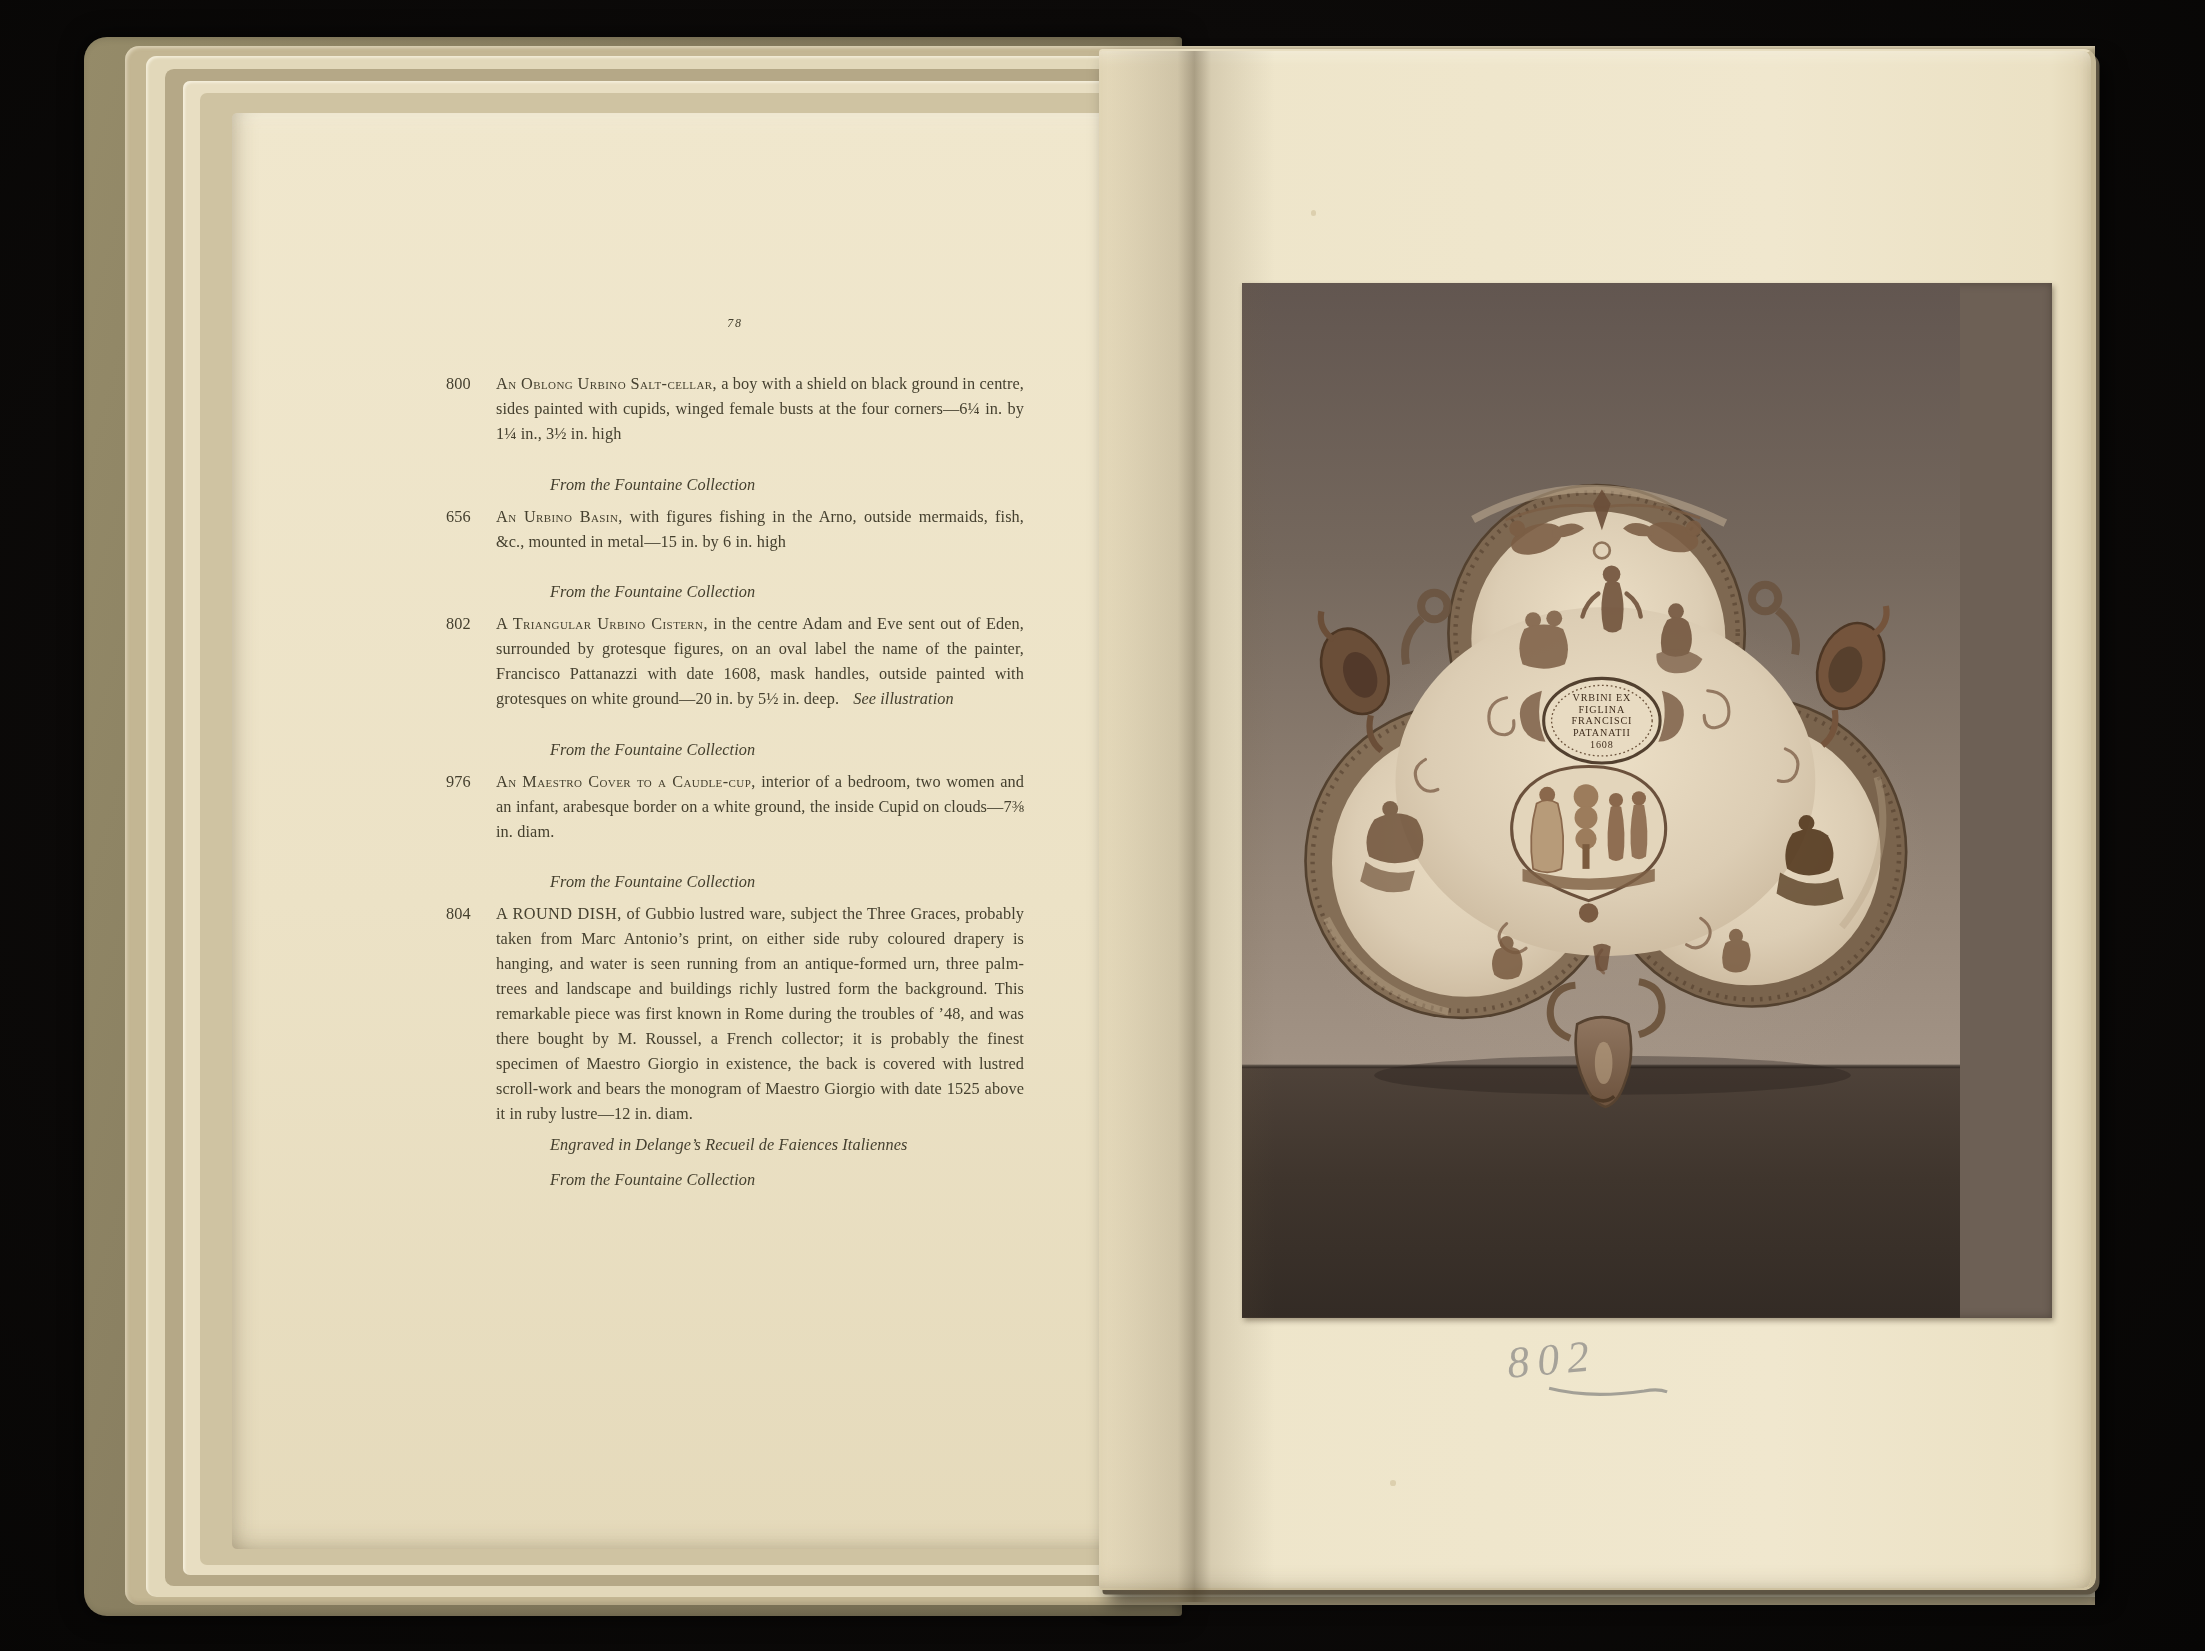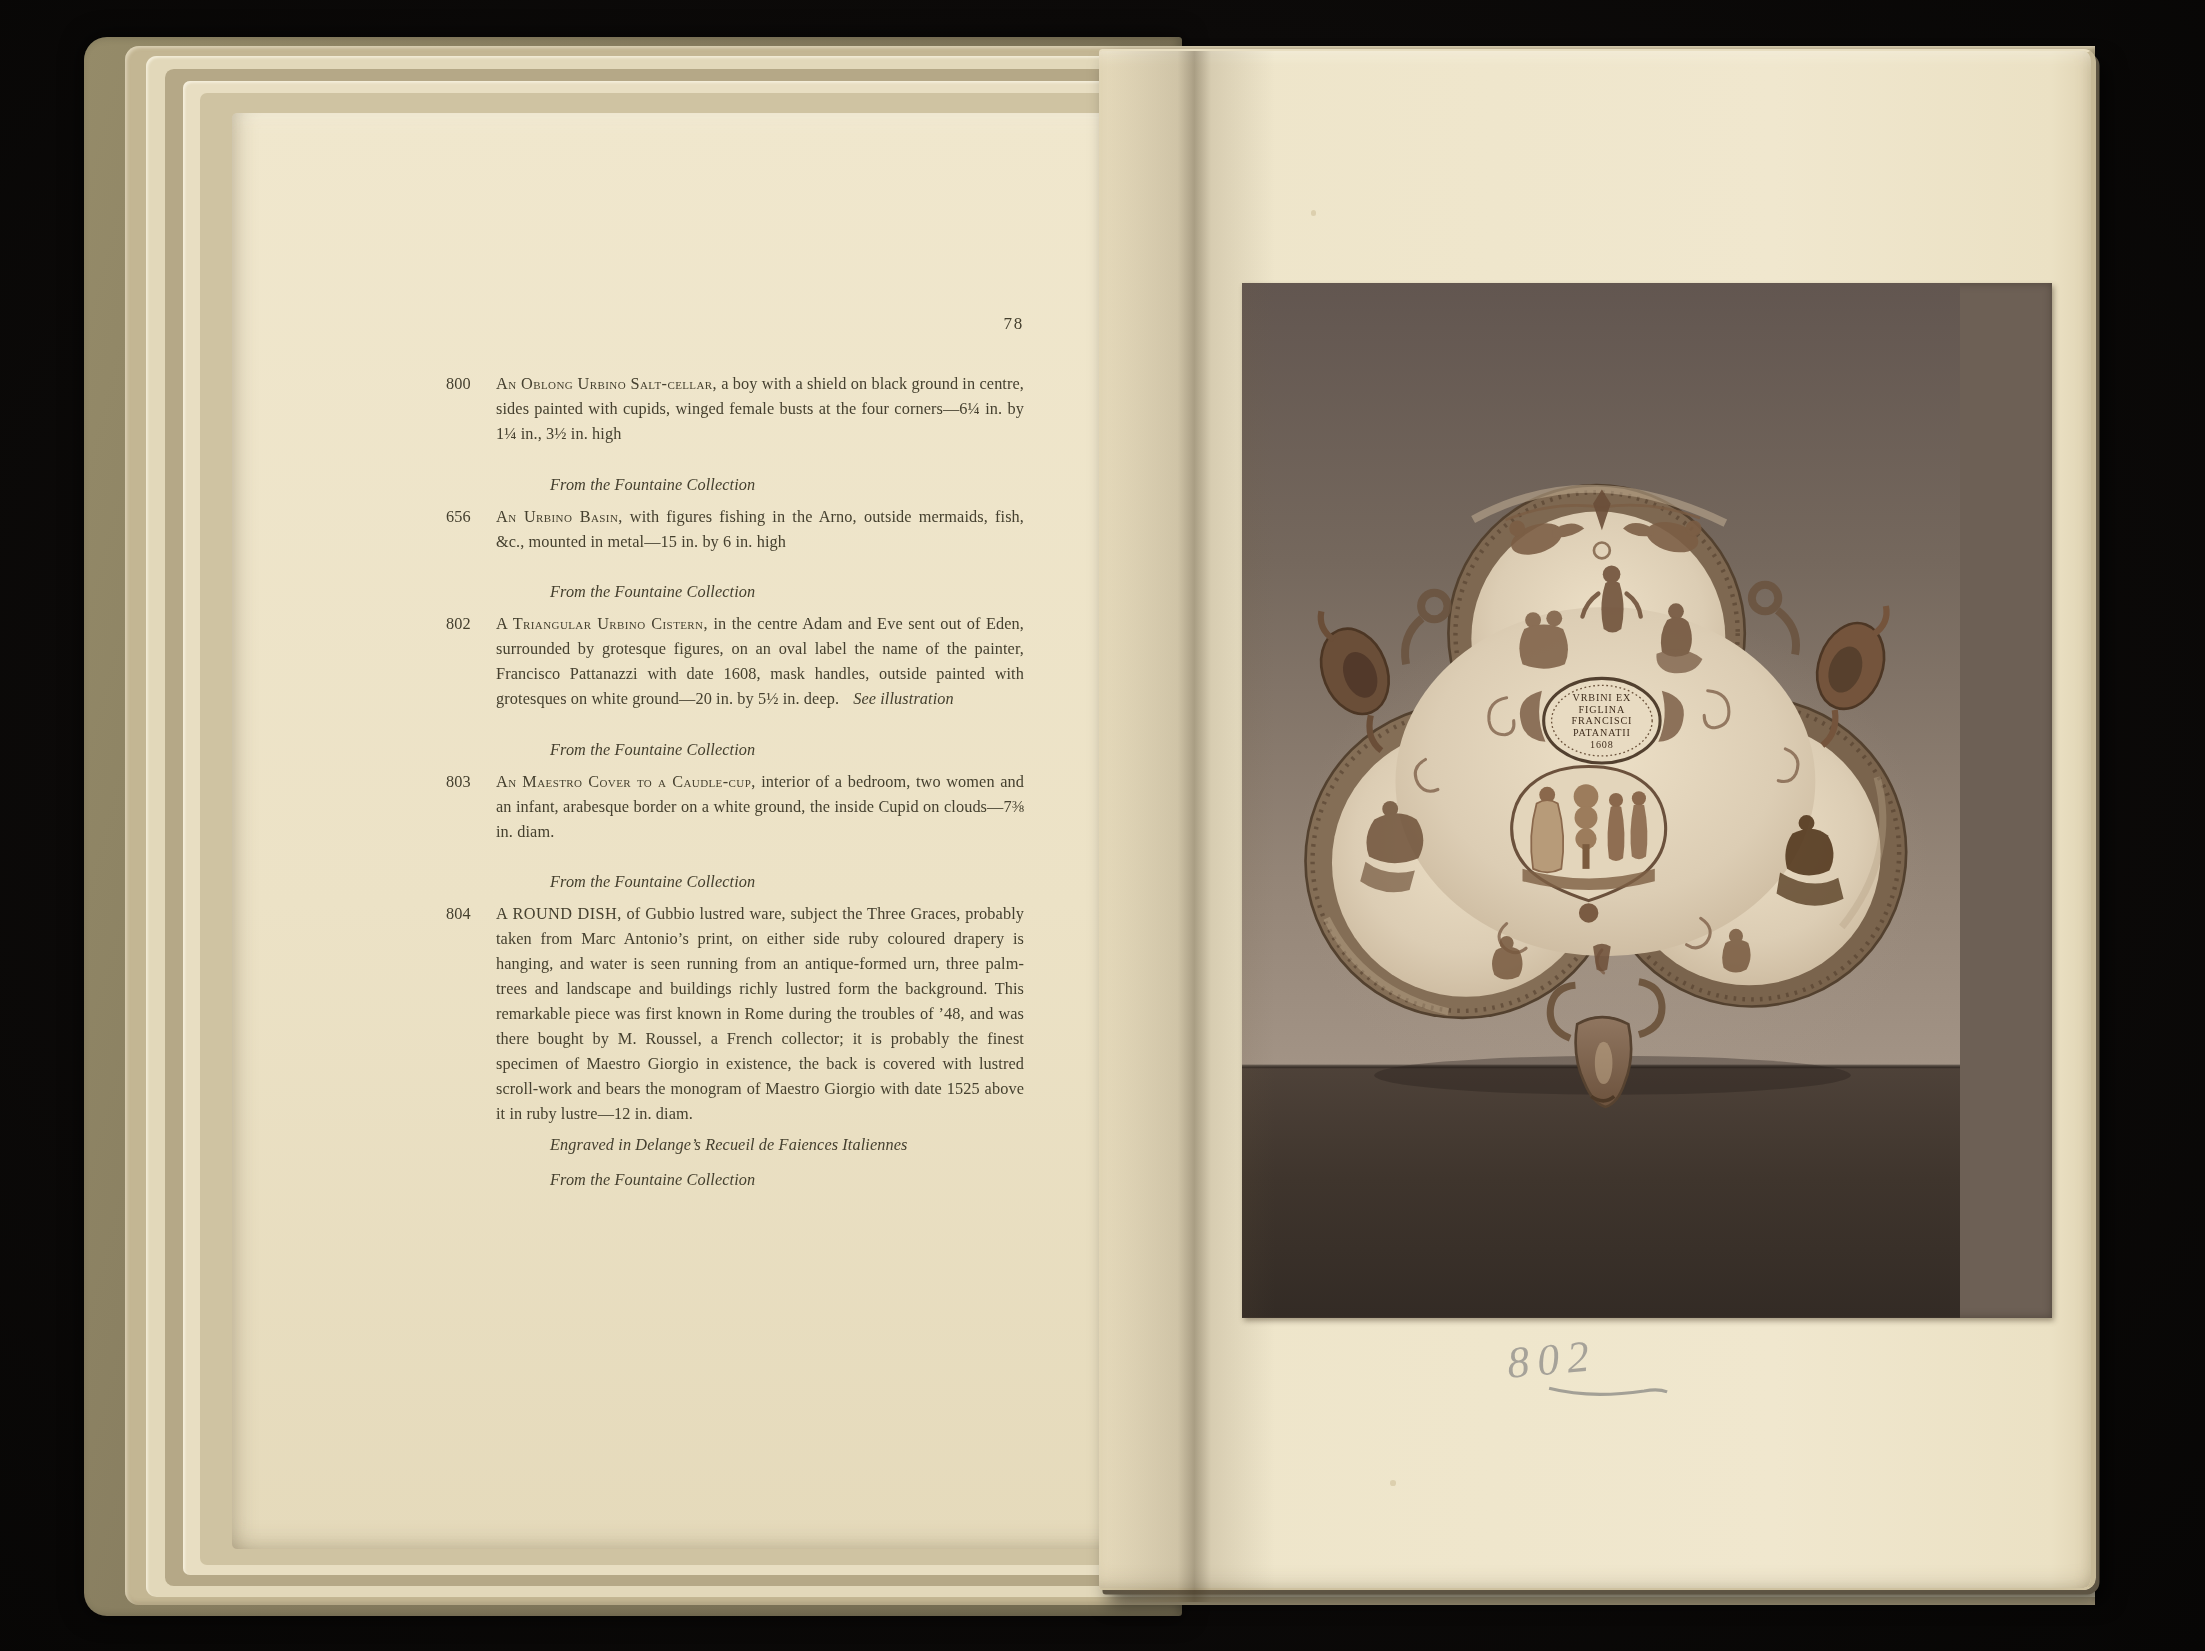--- a/index.html
+++ b/index.html
@@ -30,21 +30,21 @@
   
   .page-right{position:absolute;left:1015px;top:12.4px;width:992px;height:1537px;z-index:2;
     background:linear-gradient(90deg,#e2d6b7 0%,#eee5ca 11%,#f0e7ce 68%,#ebe1c4 96%,#e0d4b4 100%);
     border-radius:3.5px 12.4px 12.4px 3.5px;
     border-right:5.3px solid #c6b997;border-top:2.6px solid #e9dfc2;border-bottom:2.6px solid #cfc2a0;
     box-shadow:3.5px 4.4px 0 #5d5443, 10.6px 12.4px 19.4px rgba(0,0,0,.6), inset 0 14px 19.4px -16px rgba(255,252,240,.85), inset 0 -16px 25px -19.4px rgba(95,80,52,.4), inset -8.8px 0 16px -10.6px rgba(110,95,62,.35);}
   .fox{position:absolute;border-radius:50%;background:#cdbd97;opacity:.55;}
   
   .textcol{position:absolute;left:214px;top:198px;width:578px;color:#45402f;
     font-size:16.3px;line-height:25px;letter-spacing:0.1px;}
-  .pagenum{text-align:right;font-size:17px;letter-spacing:1.8px;margin:0 0 35px 0;}
+  .pagenum{text-align:center;font-size:12px;letter-spacing:1.8px;margin:0 0 35px 0;font-style:italic;}
   p.entry{margin:0 0 26.5px 0;padding-left:50px;text-align:justify;}
   p.entry:last-of-type{margin-bottom:7px;font-family:Liberation Serif, serif;}
   .num{display:inline-block;width:50px;margin-left:-50px;}
   .lead{font-variant:small-caps;letter-spacing:0.4px;}
   .lead-caps{letter-spacing:0.4px;}
   .note{font-style:italic;margin-left:14px;}
   .prov{margin:5.3px 0 7px 104px;font-style:italic;text-align:left;line-height:24px;}
   .prov.tight{margin-bottom:11px;}
   
   .photo{position:absolute;left:143px;top:232px;width:810px;height:1035px;
@@ -72,21 +72,21 @@
 
       <p class="entry"><span class="num">800</span><span class="lead">An Oblong Urbino Salt-cellar,</span> <span>a boy with a shield on black ground in centre, sides painted with cupids, winged female busts at the four corners—6¼ in. by 1¼ in., 3½ in. high</span></p>
       <div class="prov">From the Fountaine Collection</div>
 
       <p class="entry"><span class="num">656</span><span class="lead">An Urbino Basin,</span> <span>with figures fishing in the Arno, outside mermaids, fish, &amp;c., mounted in metal—15 in. by 6 in. high</span></p>
       <div class="prov">From the Fountaine Collection</div>
 
       <p class="entry"><span class="num">802</span><span class="lead">A Triangular Urbino Cistern,</span> <span>in the centre Adam and Eve sent out of Eden, surrounded by grotesque figures, on an oval label the name of the painter, Francisco Pattanazzi with date 1608, mask handles, outside painted with grotesques on white ground—20 in. by 5½ in. deep.</span><span class="note">See illustration</span></p>
       <div class="prov">From the Fountaine Collection</div>
 
-      <p class="entry"><span class="num">803</span><span class="lead">An Maestro Cover to a Caudle-cup,</span> <span>interior of a bedroom, two women and an infant, arabesque border on a white ground, the inside Cupid on clouds—7⅜ in. diam.</span></p>
+      <p class="entry"><span class="num">976</span><span class="lead">An Maestro Cover to a Caudle-cup,</span> <span>interior of a bedroom, two women and an infant, arabesque border on a white ground, the inside Cupid on clouds—7⅜ in. diam.</span></p>
       <div class="prov">From the Fountaine Collection</div>
 
       <p class="entry"><span class="num">804</span><span class="lead-caps">A ROUND DISH,</span> <span>of Gubbio lustred ware, subject the Three Graces, probably taken from Marc Antonio’s print, on either side ruby coloured drapery is hanging, and water is seen running from an antique-formed urn, three palm-trees and landscape and buildings richly lustred form the background. This remarkable piece was first known in Rome during the troubles of ’48, and was there bought by M. Roussel, a French collector; it is probably the finest specimen of Maestro Giorgio in existence, the back is covered with lustred scroll-work and bears the monogram of Maestro Giorgio with date 1525 above it in ruby lustre—12 in. diam.</span></p>
       <div class="prov tight">Engraved in Delange’s Recueil de Faiences Italiennes</div>
       <div class="prov">From the Fountaine Collection</div>
     </div>
   </div>
 
   <div class="gutter"></div>
 

